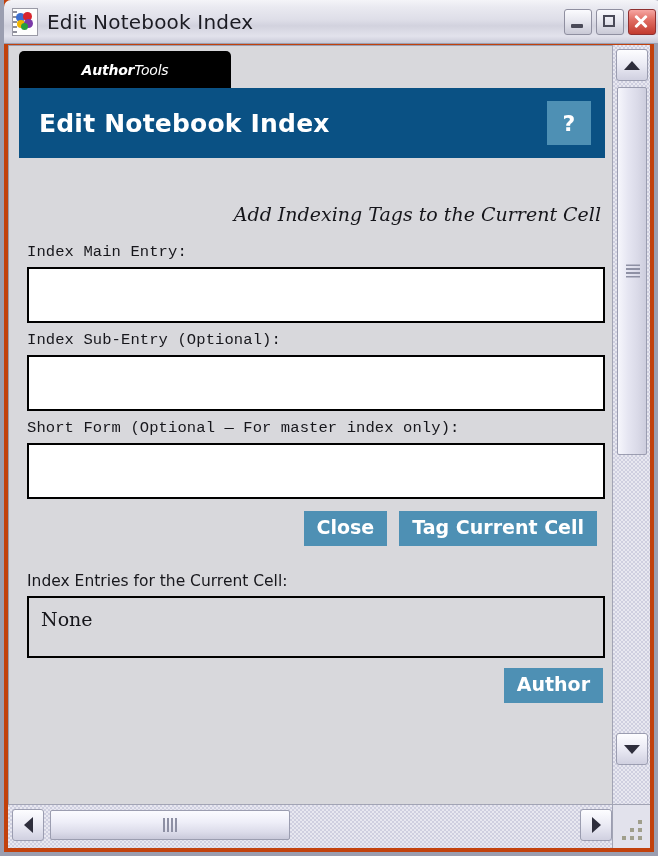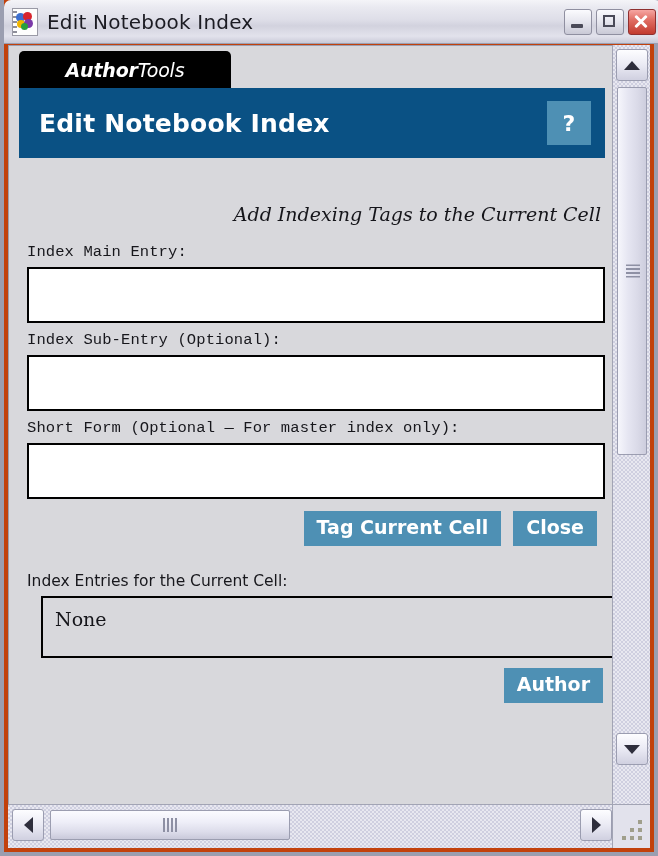--- a/index.html
+++ b/index.html
@@ -143,21 +143,21 @@
     background: #000000;
     border-top-left-radius: 5px;
     border-top-right-radius: 5px;
     display: flex;
     align-items: center;
     justify-content: center;
   }
   .brand-text {
     font-family: "DejaVu Sans", sans-serif;
     font-style: italic;
-    font-size: 19px;
+    font-size: 14px;
     color: #ffffff;
     letter-spacing: -0.2px;
     white-space: nowrap;
   }
   .brand-text .b1 { font-weight: bold; }
   .brand-text .b2 { font-weight: normal; }
 
   
   .banner {
     margin: 0 10px;
@@ -261,21 +261,21 @@
     margin: 26px 0 6px 8px;
     white-space: nowrap;
   }
 
   .entries-box {
     width: 578px;
     height: 62px;
     box-sizing: border-box;
     background: #d8d8dc;
     border: 2px solid #000000;
-    margin-left: 22px;
+    margin-left: 8px;
     padding: 10px 12px;
     font-family: "DejaVu Serif", serif;
     font-size: 19px;
     color: #15151a;
   }
 
   .refresh-row {
     display: flex;
     justify-content: flex-end;
     margin: 10px 2px 0 0;
@@ -462,22 +462,22 @@
           <div class="field-label">Index Main Entry:</div>
           <textarea class="text-input" placeholder="" style=""></textarea>
 
           <div class="field-label">Index Sub-Entry (Optional):</div>
           <textarea class="text-input" placeholder="" style=""></textarea>
 
           <div class="field-label">Short Form (Optional — For master index only):</div>
           <textarea class="text-input" placeholder="" style=""></textarea>
 
           <div class="btn-row">
+            <button class="blue-btn">Close</button>
             <button class="blue-btn">Tag Current Cell</button>
-            <button class="blue-btn">Close</button>
           </div>
 
           <div class="entries-label">Index Entries for the Current Cell:</div>
           <div class="entries-box">None</div>
 
           <div class="refresh-row">
             <button class="blue-btn">Author</button>
           </div>
 
         </div>

